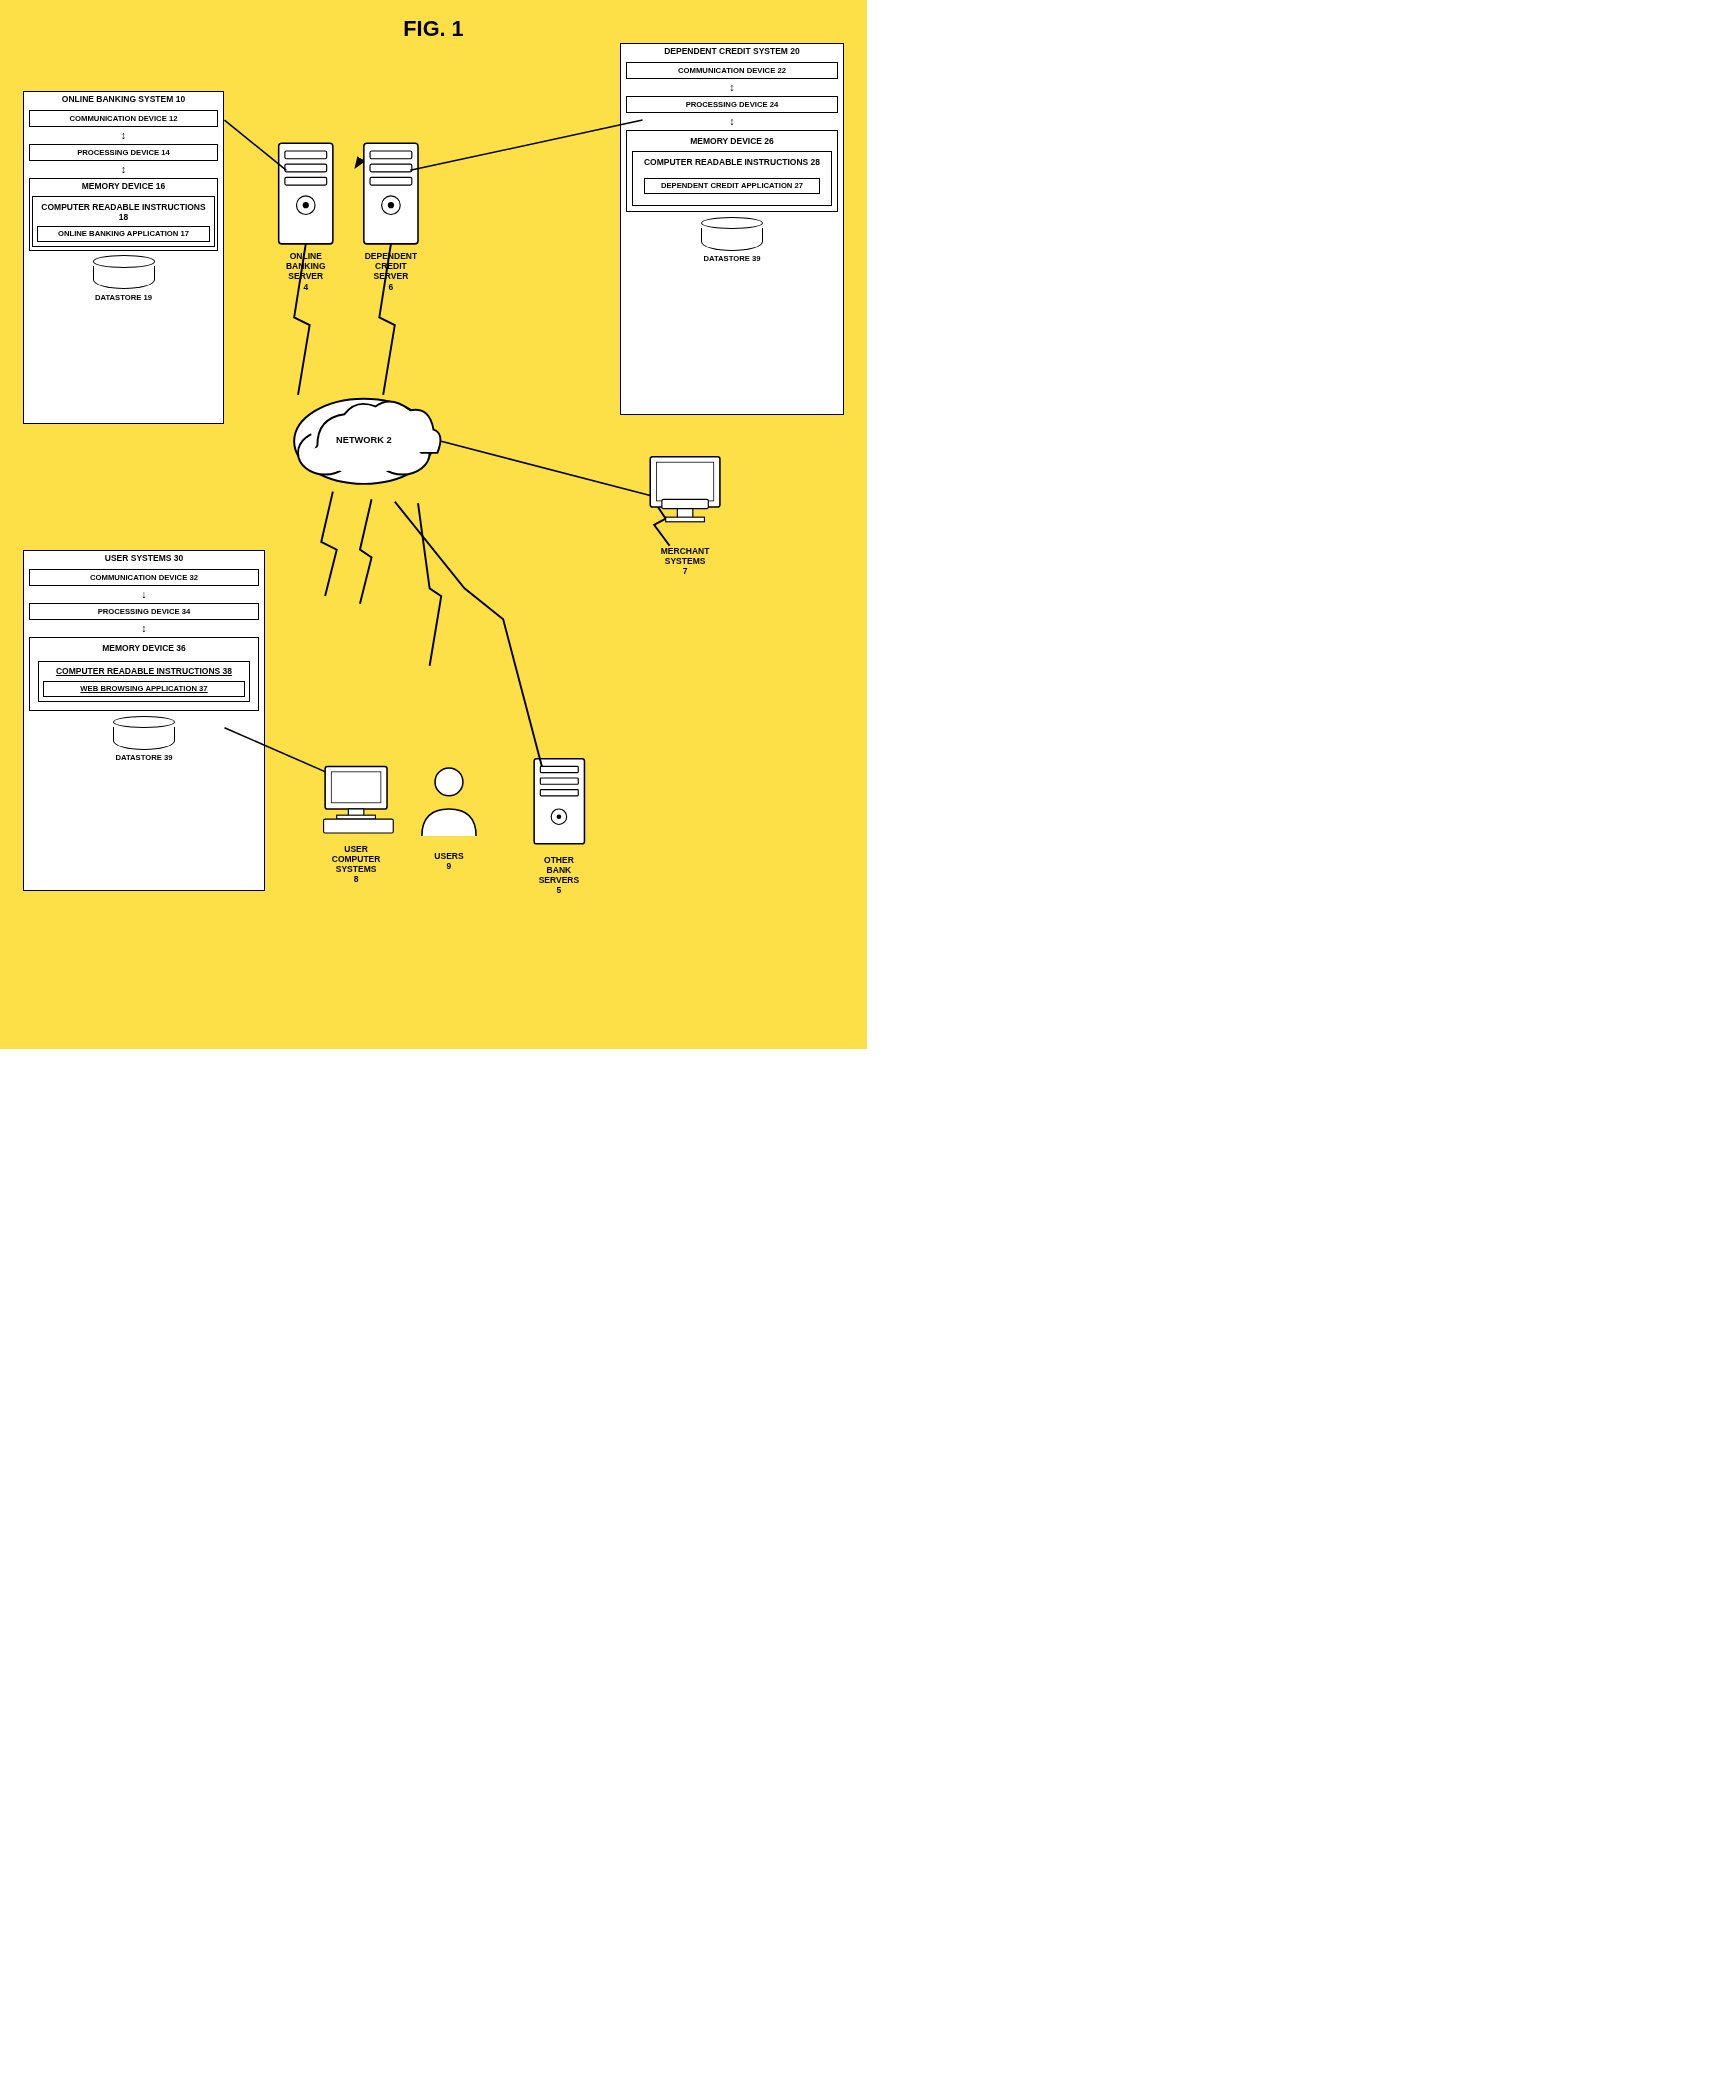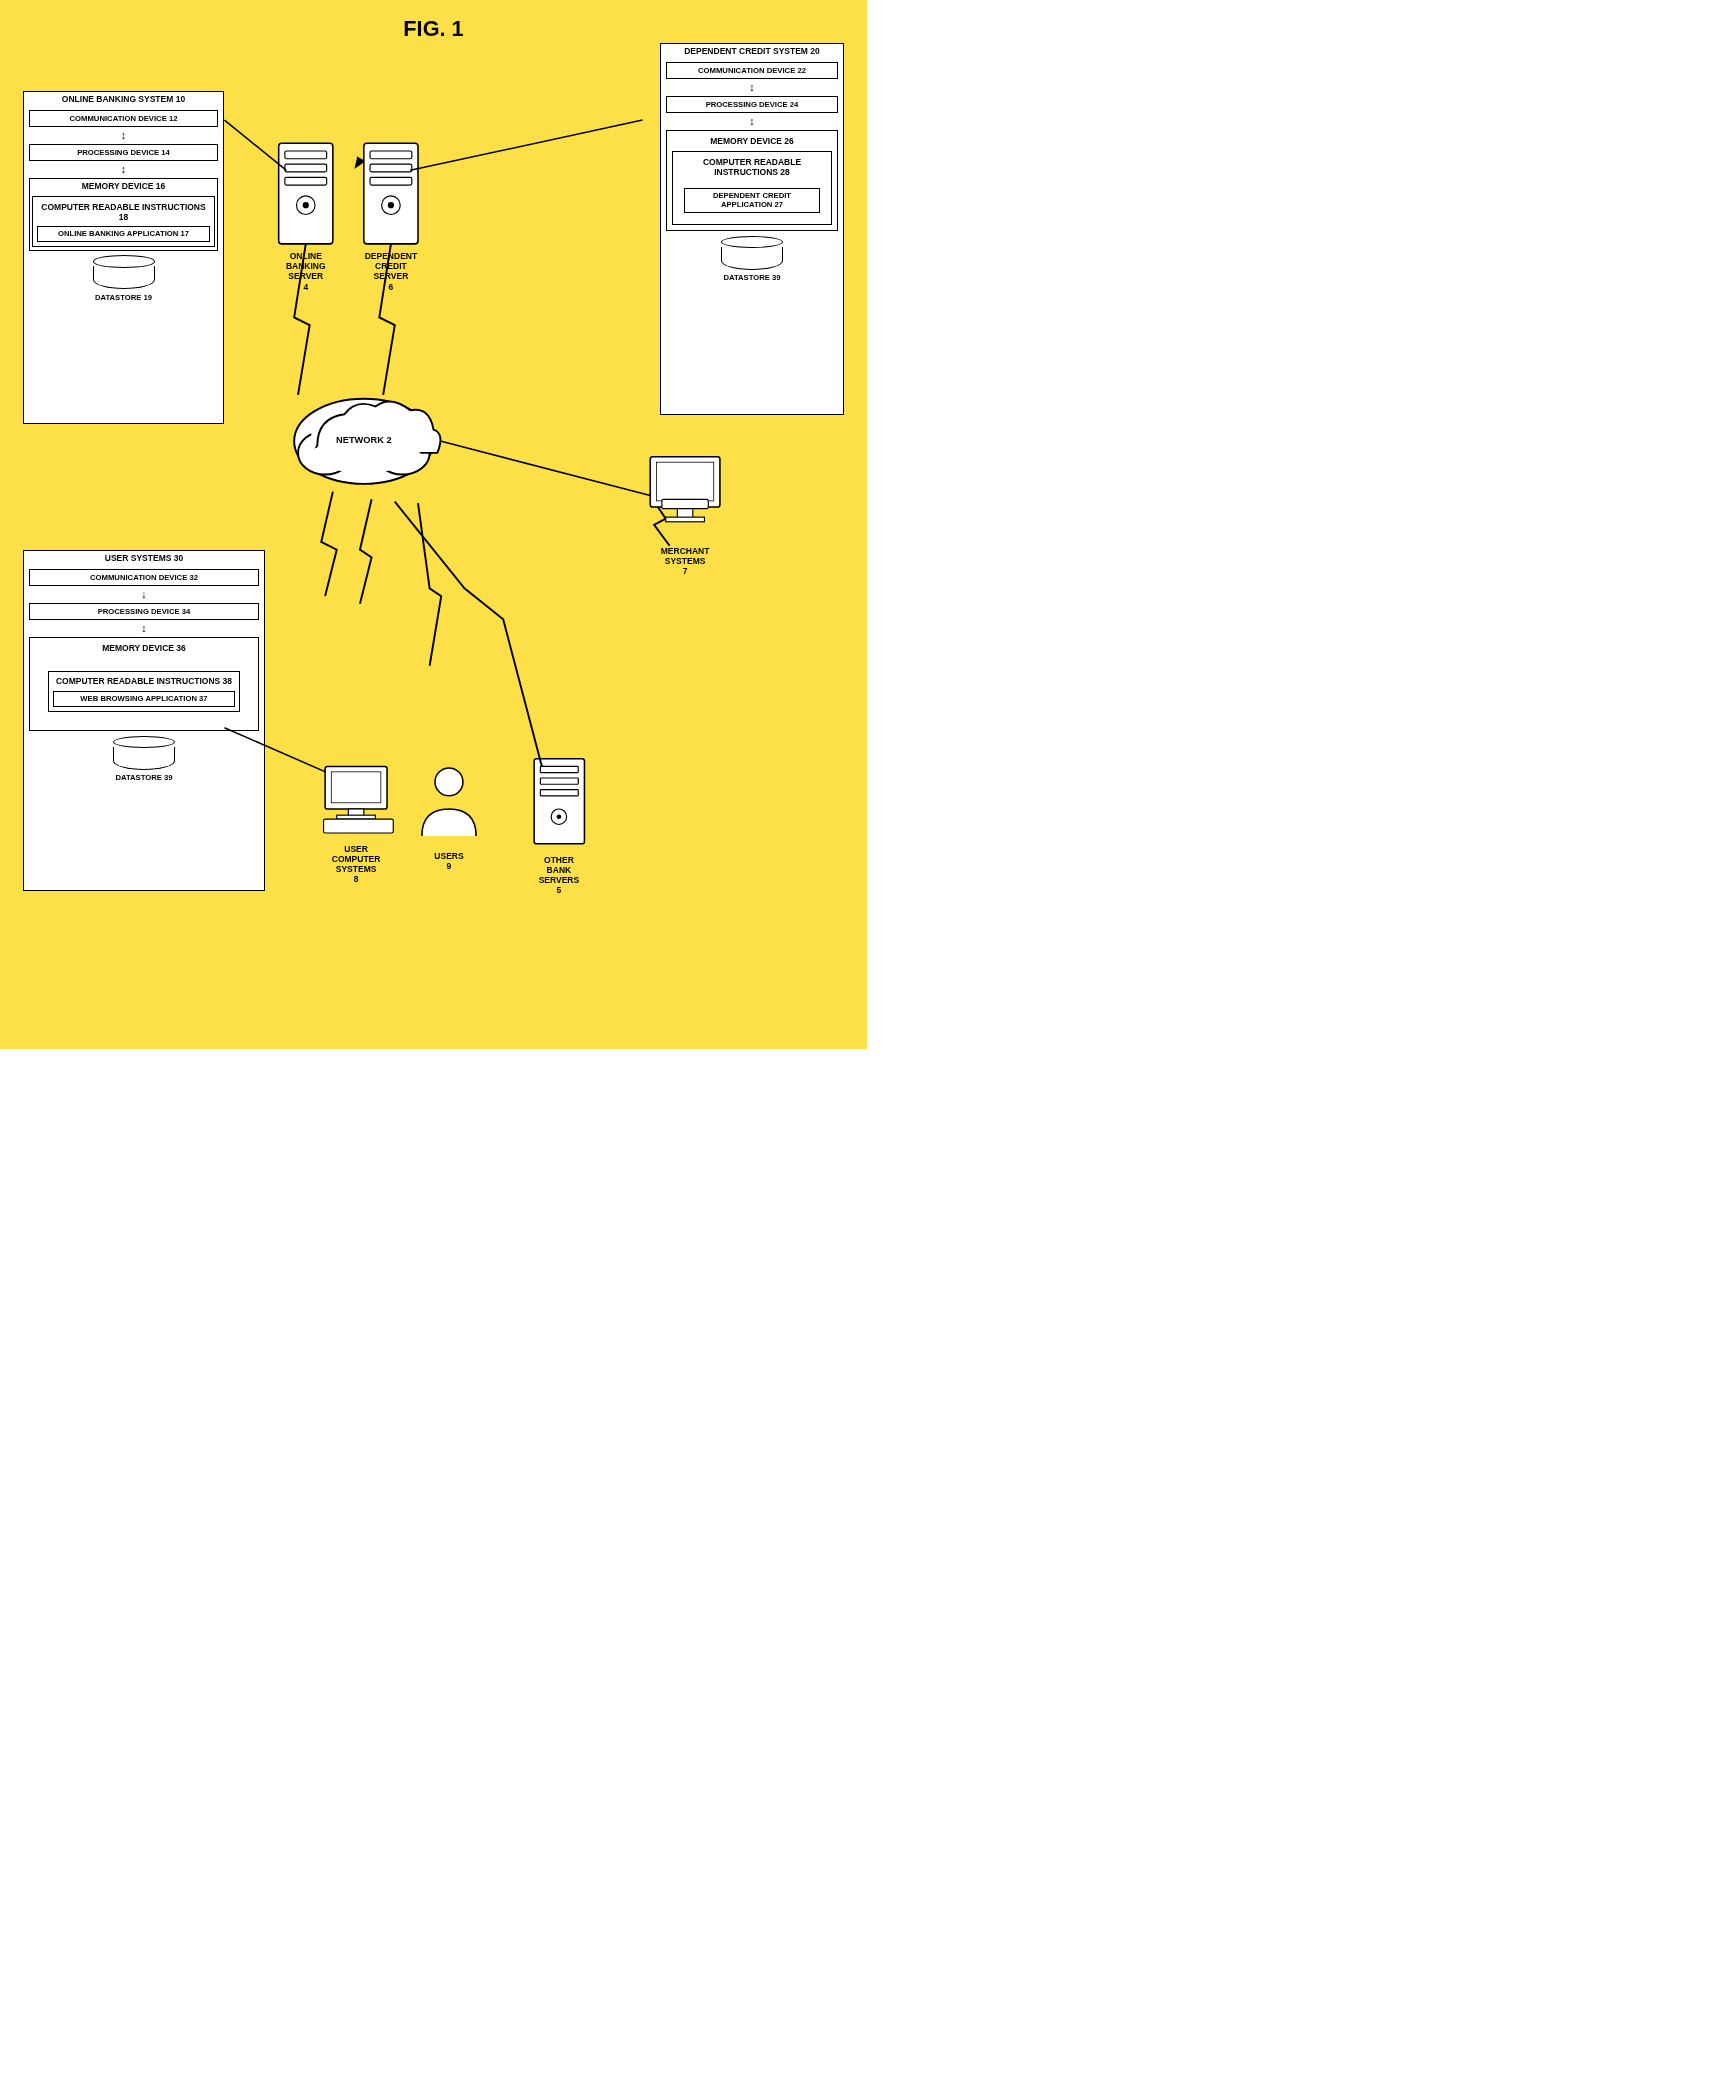--- a/index.html
+++ b/index.html
@@ -120,21 +120,21 @@
       </div>
     </div>
 
     <div class="datastore">
       <div class="cyl-top"></div>
       <div class="cyl-body"></div>
       <div class="datastore-label">DATASTORE 19</div>
     </div>
   </div>
 
-  <div class="system-box" style="right:23px; top:43px; width:184px; height:372px;">
+  <div class="system-box" style="right:23px; top:43px; width:224px; height:372px;">
     <div class="system-box-title">DEPENDENT CREDIT SYSTEM 20</div>
     <div class="inner-box">COMMUNICATION DEVICE 22</div>
     <div class="arrow-down">↕</div>
     <div class="inner-box">PROCESSING DEVICE 24</div>
     <div class="arrow-down">↕</div>
     <div style="border:1.5px solid #000; margin:3.1px 4.6px; padding:3.1px;">
       <div class="system-box-title">MEMORY DEVICE 26</div>
       <div style="border:1.5px solid #000; margin:2.3px; padding:2.3px;">
         <div class="system-box-title">COMPUTER READABLE INSTRUCTIONS 28</div>
         <div style="border:1.5px solid #000; margin:9px; padding:2.3px; font-size:7.7px; font-weight:bold; text-align:center;">DEPENDENT CREDIT APPLICATION 27</div>
@@ -148,21 +148,21 @@
   </div>
 
   <div class="system-box" style="left:23px; top:550px; width:242px; height:341px;">
     <div class="system-box-title">USER SYSTEMS 30</div>
     <div class="inner-box">COMMUNICATION DEVICE 32</div>
     <div class="arrow-down">↓</div>
     <div class="inner-box">PROCESSING DEVICE 34</div>
     <div class="arrow-down">↕</div>
     <div style="border:1.5px solid #000; margin:3.1px 4.6px; padding:3.1px;">
       <div class="system-box-title">MEMORY DEVICE 36</div>
-      <div style="border:1.5px solid #000; margin:15px; padding:2.3px;">
+      <div style="border:1.5px solid #000; margin:5px; padding:2.3px;text-decoration:underline;">
         <div class="system-box-title">COMPUTER READABLE INSTRUCTIONS 38</div>
         <div style="border:1.5px solid #000; margin:2.3px; padding:2.3px; font-size:7.7px; font-weight:bold; text-align:center;">WEB BROWSING APPLICATION 37</div>
       </div>
     </div>
     <div class="datastore">
       <div class="cyl-top"></div>
       <div class="cyl-body"></div>
       <div class="datastore-label">DATASTORE 39</div>
     </div>
   </div>

